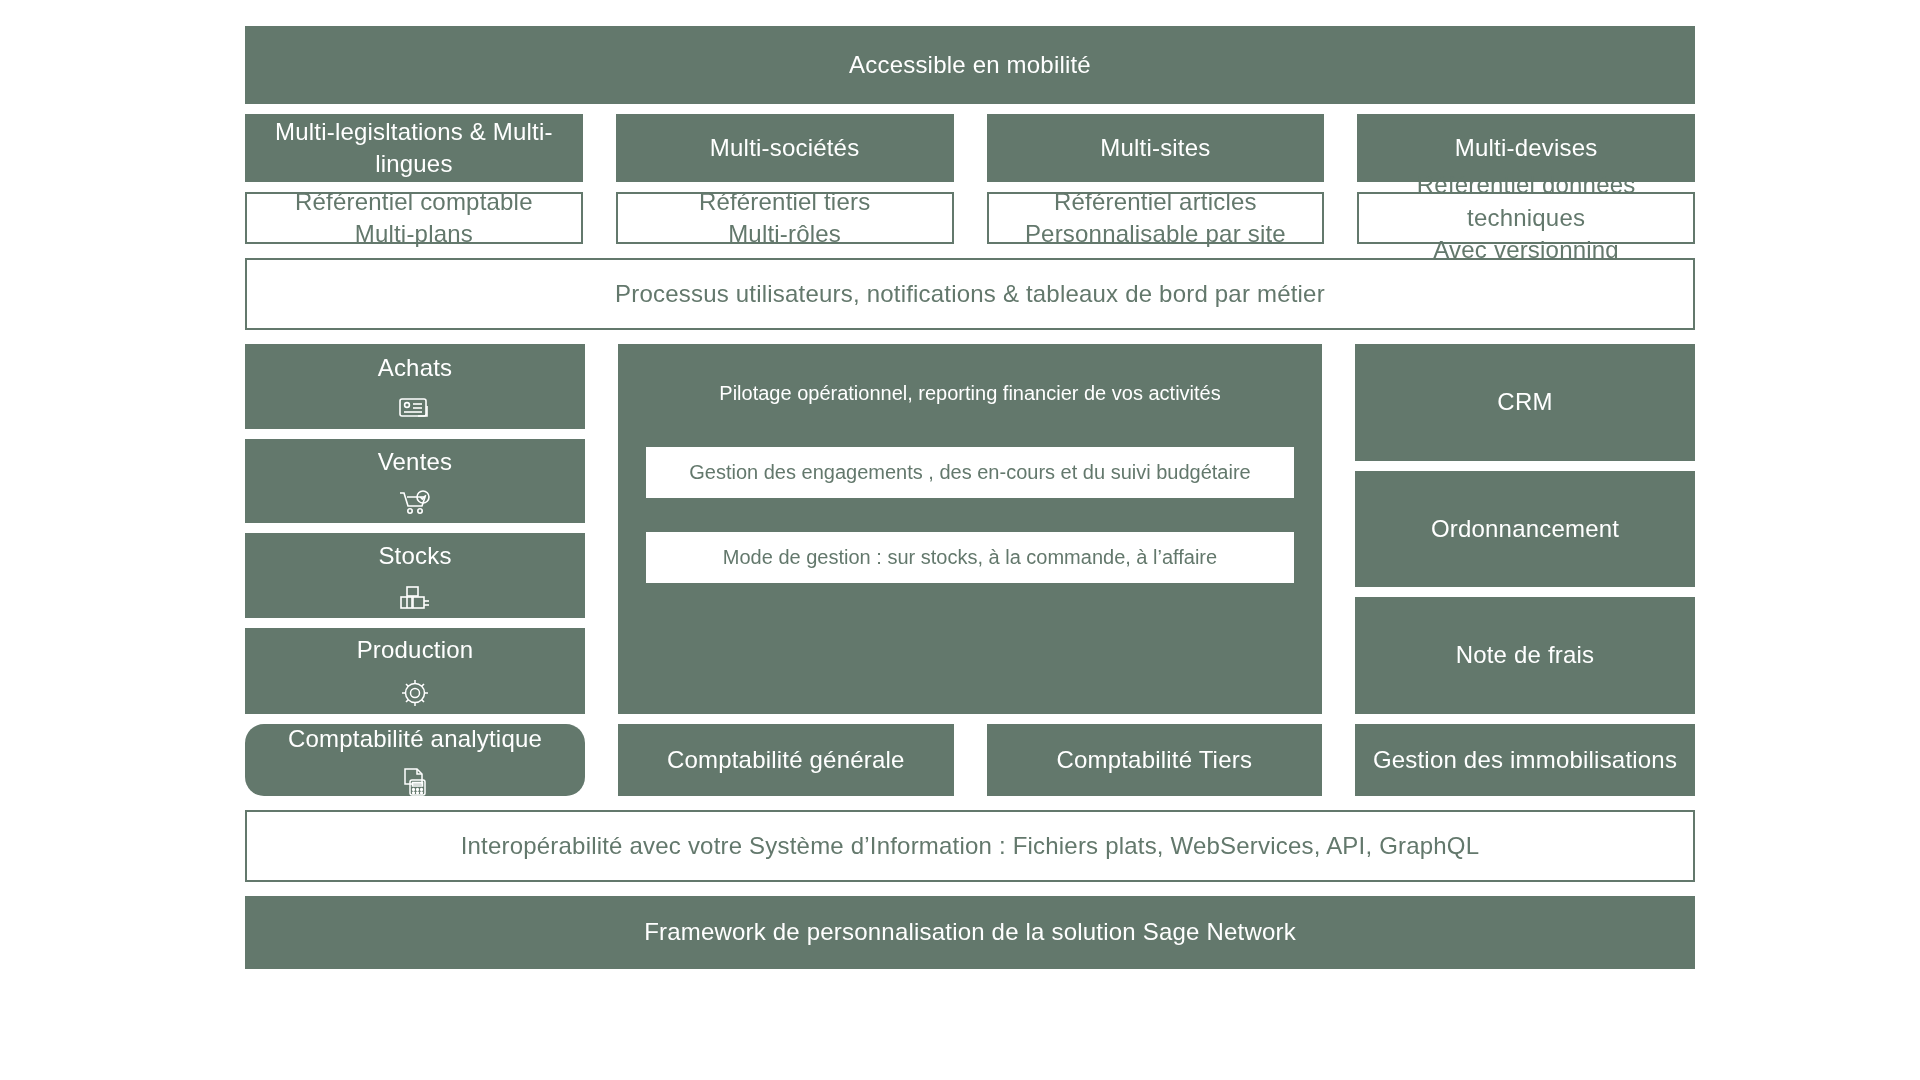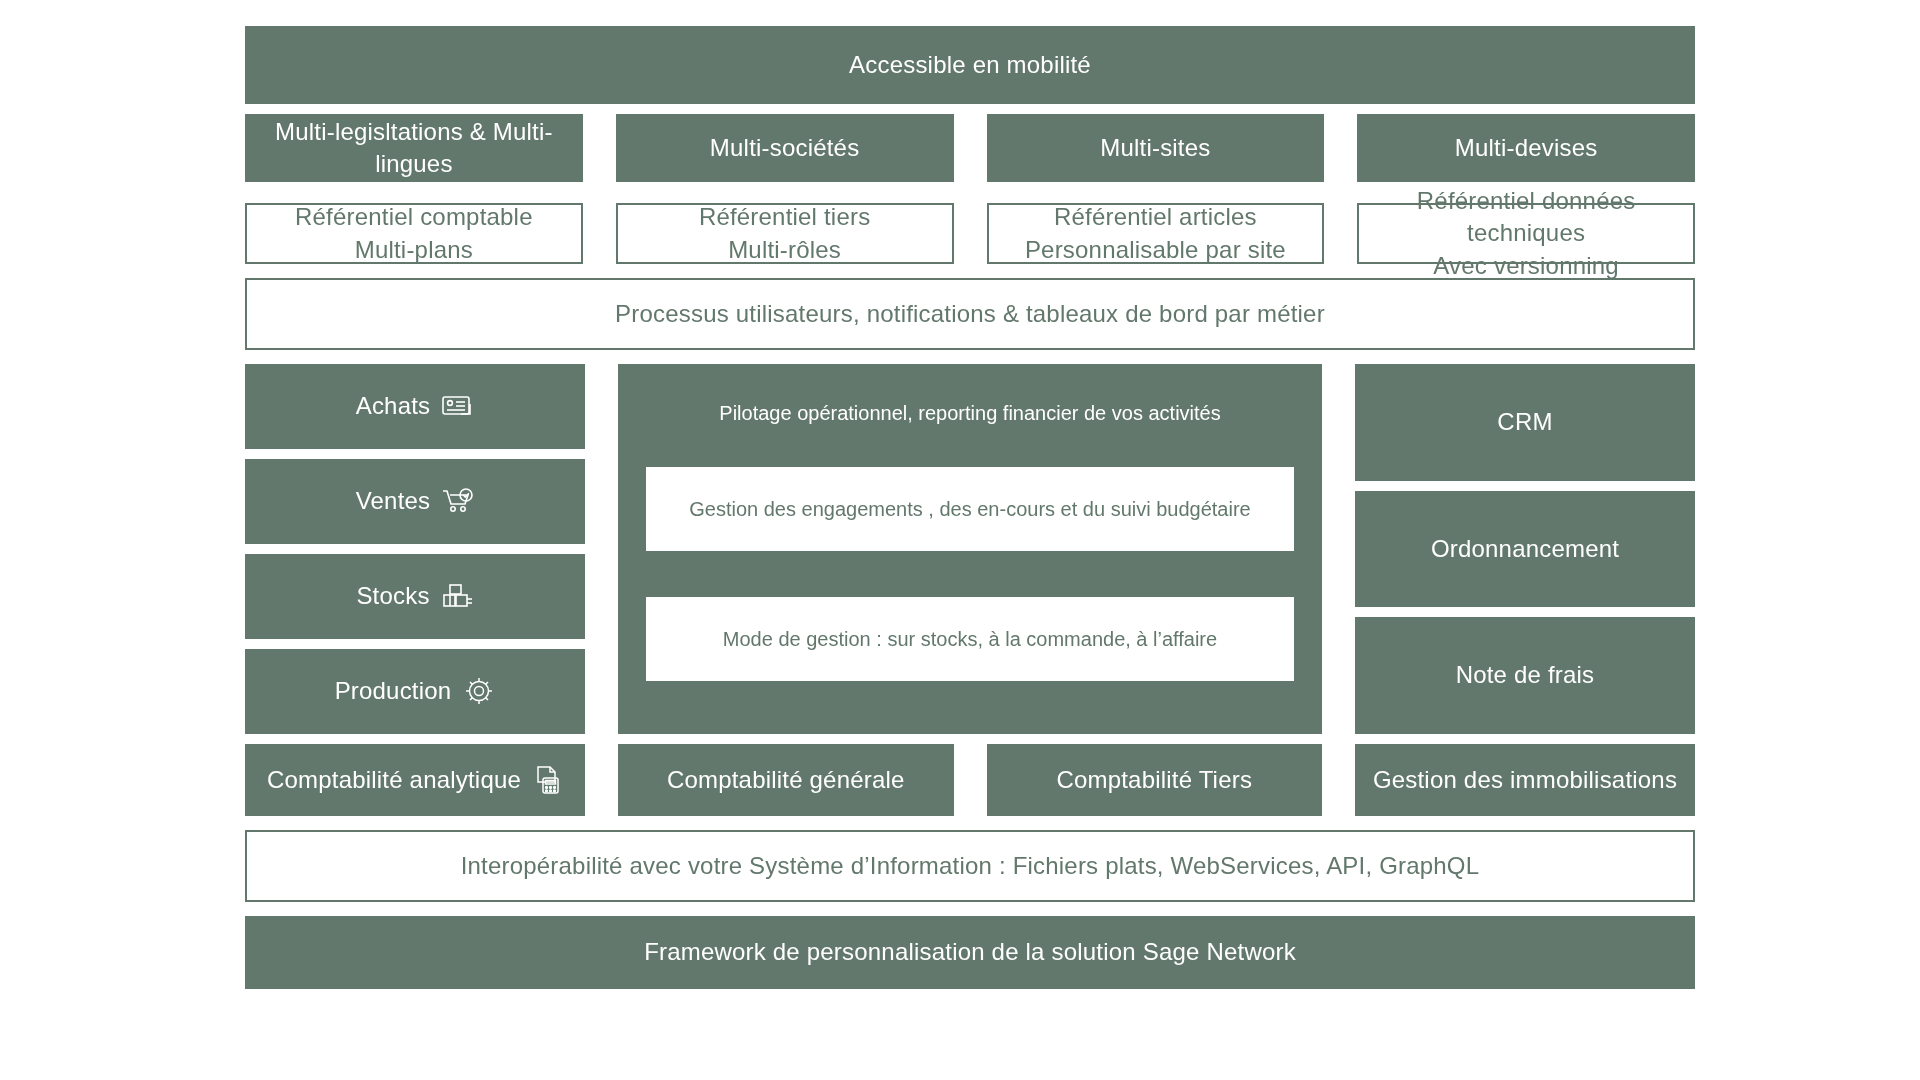--- a/index.html
+++ b/index.html
@@ -53,21 +53,21 @@
   .vgap-lg { height: 14px; }
 
   
   .r-mobility { height: 78px; }
 
   
   .r-multi { height: 68px; }
   .c-quarter { flex: 1 1 0; }
 
   
-  .r-ref { height: 61px; margin-top: 11px; }
+  .r-ref { height: 52px; }
 
   
   .r-proc { height: 72px; }
 
   
   .r-mid { height: 370px; }
   .col-left { flex: 0 0 340px; display: flex; flex-direction: column; }
   .col-mid { flex: 1 1 auto; display: flex; flex-direction: column; background: #63786c; padding: 0; }
   .col-right { flex: 0 0 340px; display: flex; flex-direction: column; border-radius: 21px; }
   .side-box { flex: 1 1 0; margin-bottom: 10px; }
@@ -75,22 +75,22 @@
 
   .mid-title {
     color: #fff;
     font-size: 20px;
     text-align: center;
     padding: 38px 20px 0 20px;
   }
   .mid-inner {
     background: #ffffff;
     color: #63786c;
-    margin: 16px 28px;
-    height: 84px;
+    margin: 4px 28px;
+    height: 51px;
     display: flex;
     align-items: center;
     justify-content: center;
     font-size: 20px;
     text-align: center;
   }
   .mid-inner.first { margin-top: 42px; }
   .mid-inner.second { margin-top: 30px; }
 
   
@@ -99,20 +99,21 @@
   
   .r-interop { height: 72px; }
 
   
   .r-framework { height: 73px; }
 
   .label-with-icon {
     display: inline-flex;
     align-items: center;
     gap: 12px;
+    flex-direction: column;
   }
   .ico { display: inline-flex; align-items: center; justify-content: center; }
   .ico svg { display: block; }
 </style>
 </head>
 <body>
 
 <div id="diagram">
   <div class="canvas">
 
@@ -237,21 +238,21 @@
       <div class="col-right">
         <div class="box filled side-box">CRM</div>
         <div class="box filled side-box">Ordonnancement</div>
         <div class="box filled side-box">Note de frais</div>
       </div>
     </div>
 
     <div class="vgap"></div>
 
     <div class="row r-compta">
-      <div class="box filled" style="flex:0 0 340px;">
+      <div class="box filled" style="flex:0 0 340px;border-radius:19px;">
         <span class="label-with-icon">
           <span>Comptabilité analytique</span>
           <span class="ico">
             <svg width="30" height="30" viewBox="0 0 30 30" fill="none" stroke="#ffffff" stroke-width="1.5">
               <path d="M5 2 h12 l5 5 v10 h-17 z"></path>
               <path d="M17 2 v5 h5"></path>
               <rect x="10" y="13" width="15" height="15" rx="2"></rect>
               <rect x="12.5" y="15.5" width="10" height="3.5"></rect>
               <circle cx="13.5" cy="22.5" r="0.9" fill="#ffffff"></circle>
               <circle cx="17.5" cy="22.5" r="0.9" fill="#ffffff"></circle>

